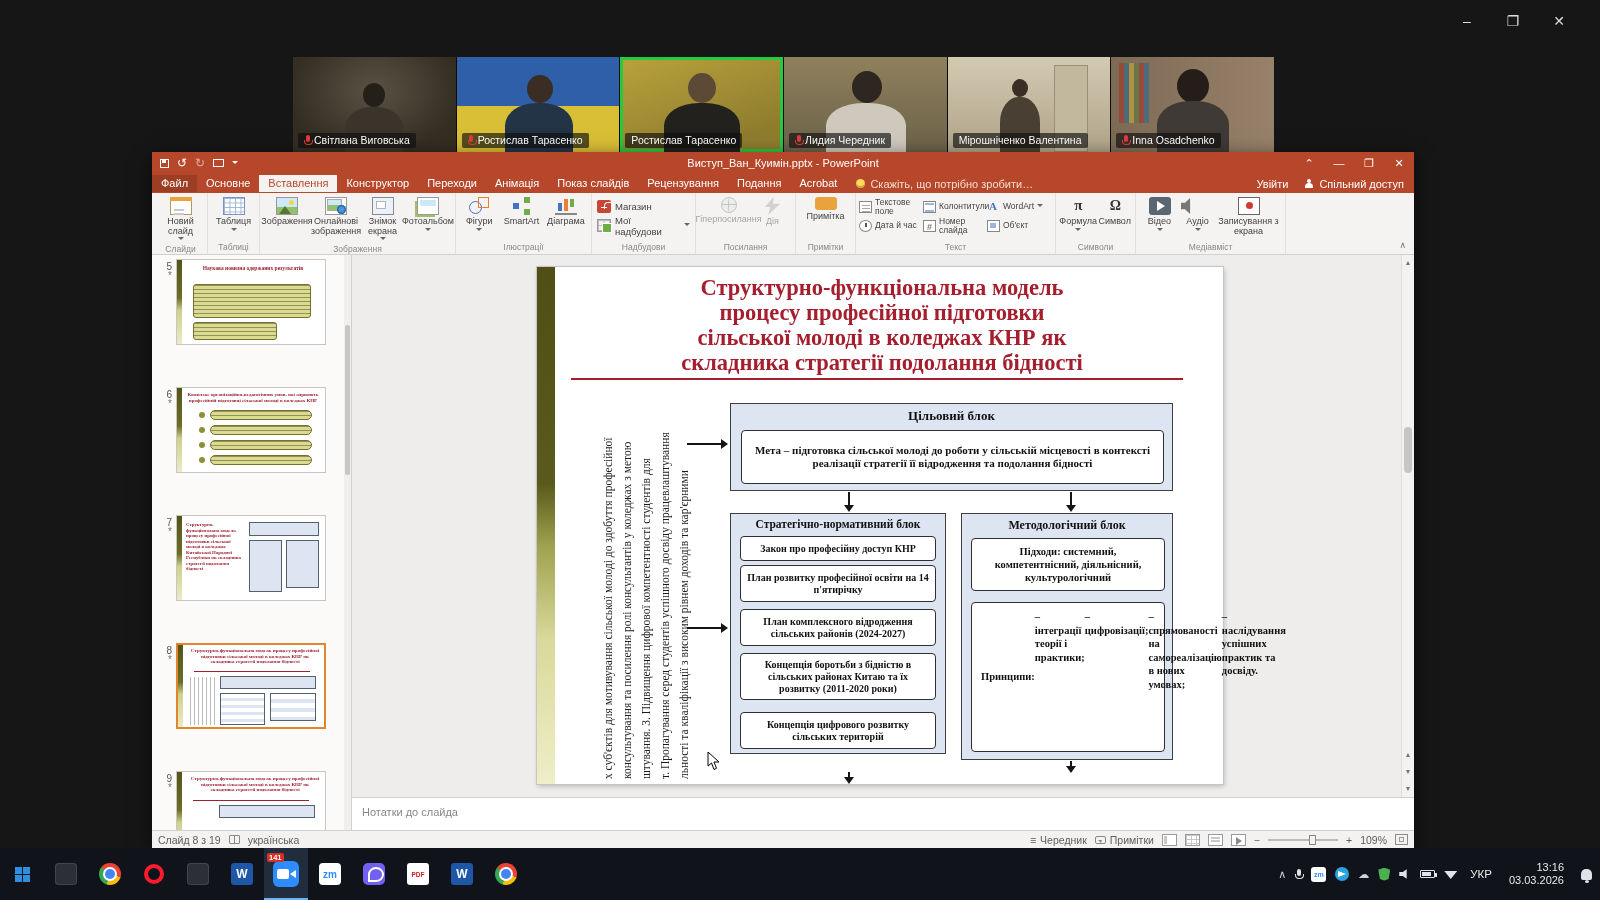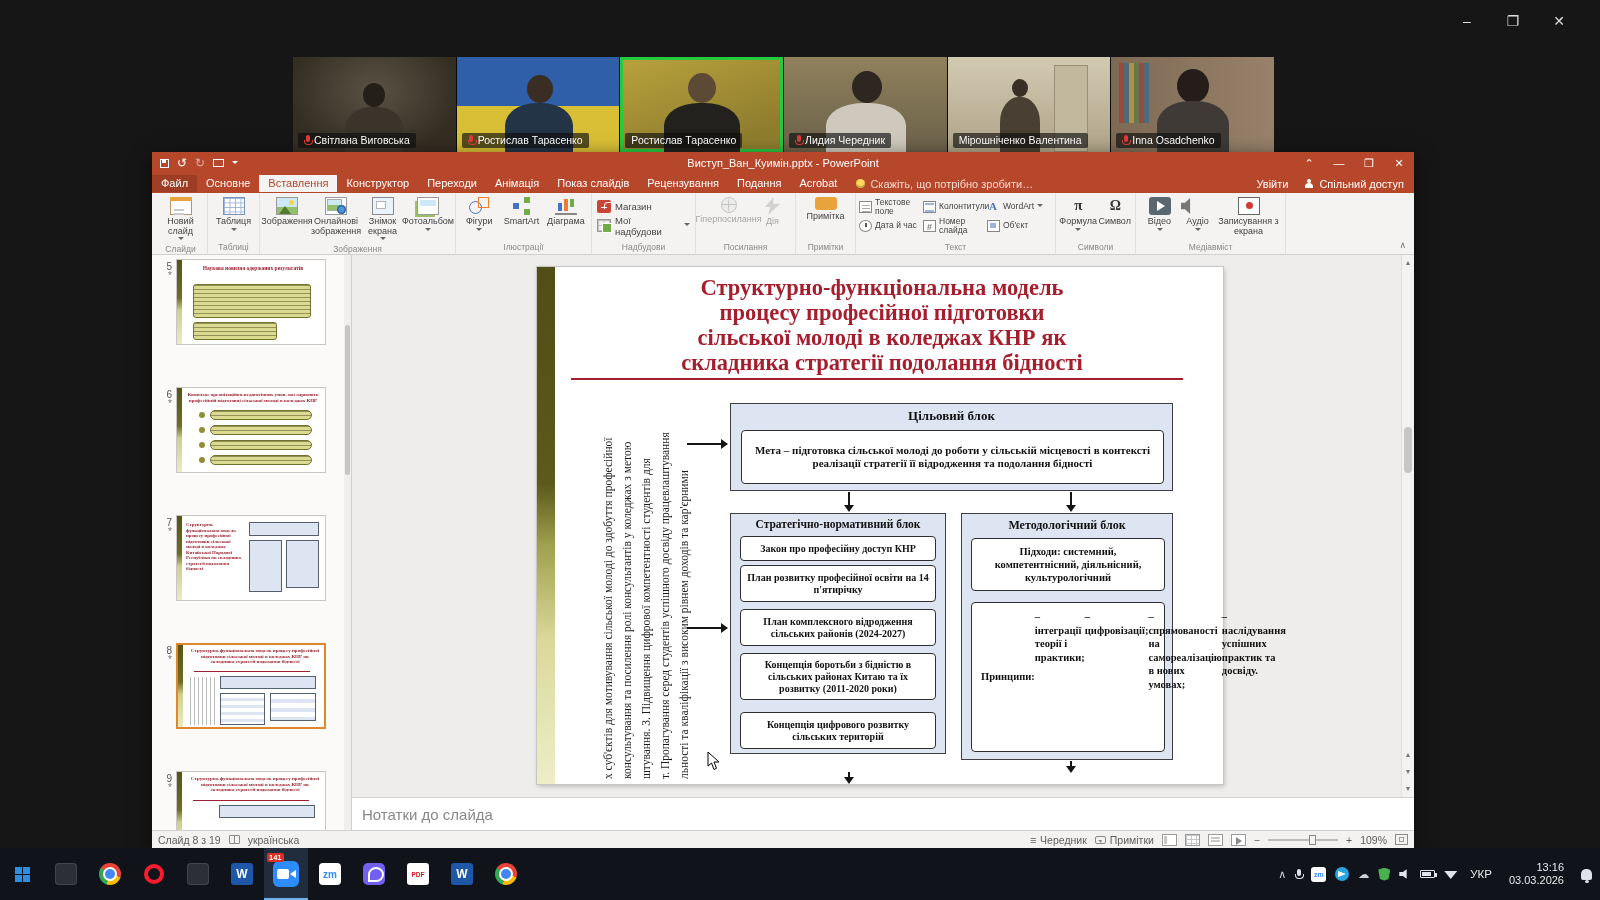--- a/index.html
+++ b/index.html
@@ -112,21 +112,21 @@
 .tfr.sel{border:2px solid #E0862C}
 .tstrip{position:absolute;left:0;top:0;bottom:0;width:5px;background:linear-gradient(180deg,#54541a,#6d6d26 45%,#cfcf8e 60%,#ecebc4)}
 .tti{position:absolute;color:#9E2030;font-weight:bold;text-align:center;font-family:"Liberation Serif",serif;overflow:hidden}
 .tbox{position:absolute;background:#DADA90;border:1px solid #72722e;border-radius:3px;background-image:repeating-linear-gradient(180deg,rgba(60,60,20,.45) 0 .8px,transparent .8px 4px)}
 .bbox{position:absolute;background:#DDE4F2;border:1px solid #55606e}
 .tscroll{position:absolute;right:0;top:0;bottom:0;width:7px;background:#F0EFEE}
 .tsthumb{position:absolute;right:1px;width:5px;background:#C8C6C4;border-radius:3px}
 .ewrap{flex:1;display:flex;flex-direction:column;min-width:0}
 .editor{flex:1;background:#EFEDEB;position:relative;overflow:hidden}
 .slide{position:absolute;left:185px;top:12px;width:686px;height:517px;background:#fff;box-shadow:0 0 0 1px #C8C6C4,1px 2px 5px rgba(0,0,0,.25)}
-.notes{height:33px;background:#fff;border-top:1px solid #D2D0CE;font-size:15px;color:#8a8886;padding:8px 0 0 10px;flex:0 0 auto}
+.notes{height:33px;background:#fff;border-top:1px solid #D2D0CE;font-size:11px;color:#8a8886;padding:8px 0 0 10px;flex:0 0 auto}
 .vscroll{position:absolute;right:0;top:0;bottom:0;width:13px;background:#F3F2F1;border-left:1px solid #E1DFDD;text-align:center;color:#797775;font-size:7px}
 .vthumb{position:absolute;left:2px;right:2px;border-radius:4px;background:#C8C6C4}
 .vbtn{position:absolute;left:0;right:0;height:16px;line-height:16px}
 
 .sstrip{position:absolute;left:0;top:0;bottom:0;width:18px;background:linear-gradient(180deg,#4f4f16,#5a5a1c 42%,#9fa24e 54%,#d9d99a 72%,#eeeec8)}
 .stitle{position:absolute;left:28px;top:8px;width:634px;text-align:center;font-family:"Liberation Serif",serif;font-weight:bold;font-size:22.5px;line-height:25px;color:#A51E2D}
 .sunder{position:absolute;left:34px;top:111px;width:612px;border-top:2px solid #A51E2D}
 .sidetxt{position:absolute;left:62px;top:512px;width:382px;height:96px;transform:rotate(-90deg);transform-origin:0 0;font-family:"Liberation Serif",serif;font-size:11.5px;line-height:19px;color:#1c1c1c;white-space:nowrap}
 .blk{position:absolute;background:#DDE4F2;border:1px solid #3f3f3f;font-family:"Liberation Serif",serif}
 .bhead{position:absolute;left:0;right:0;font-weight:bold;text-align:center;color:#111}

